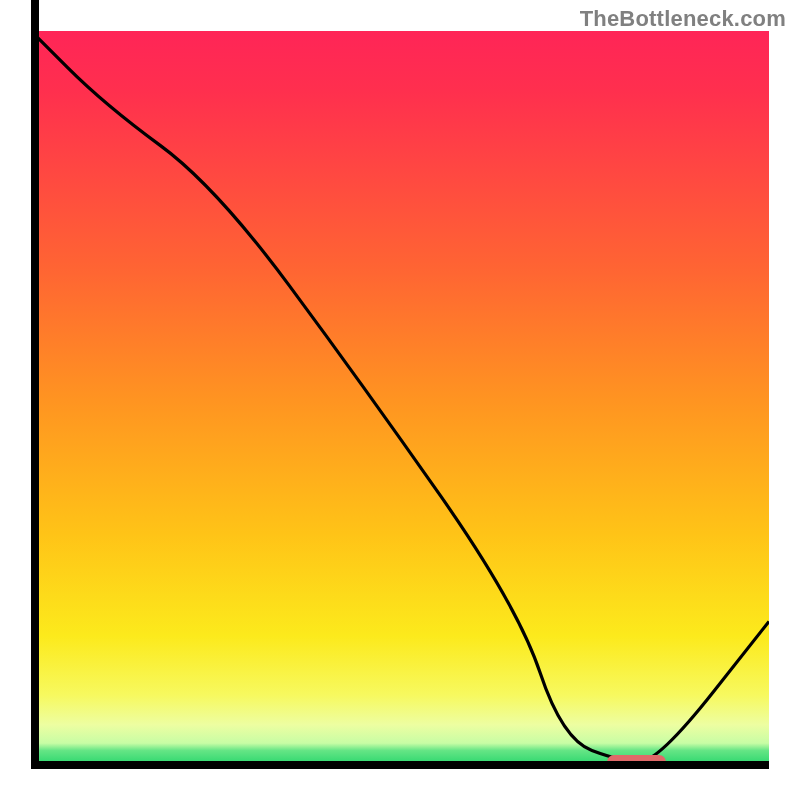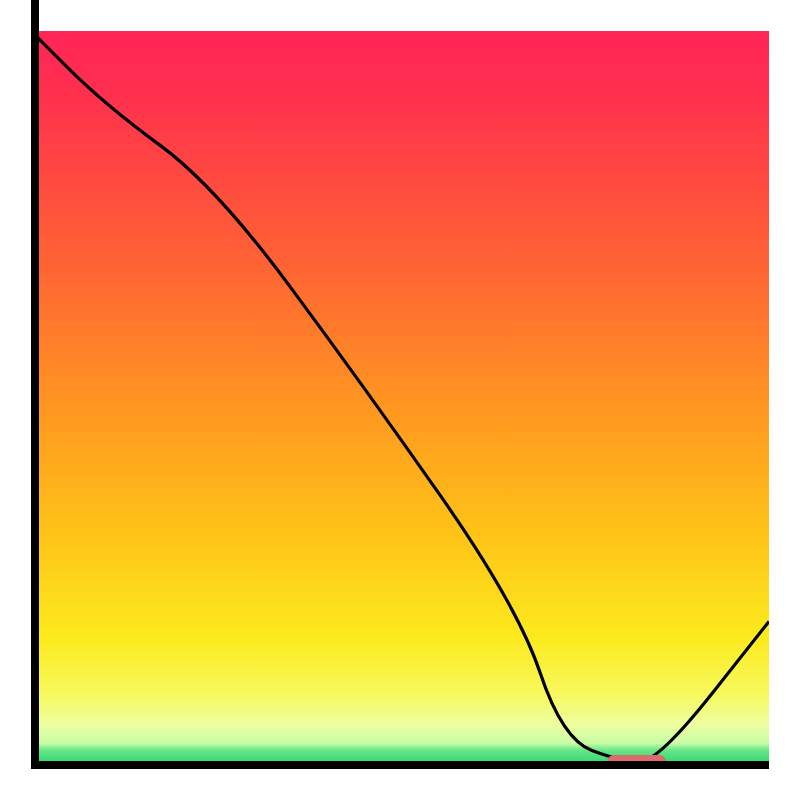--- a/index.html
+++ b/index.html
@@ -72,13 +72,14 @@
     <svg class="curve" viewBox="0 0 738 738" preserveAspectRatio="none">
       <path d="M 0 0 Q 0 0 36.9 36.89999999999998 Q 73.8 73.79999999999995 129.15 114.38999999999999 Q 184.5 154.98000000000002 258.3 254.61 Q 332.1 354.24 409.59000000000003 464.94 Q 487.08000000000004 575.64 509.22 642.06 Q 531.36 708.48 560.88 719.55 Q 590.4 730.62 608.8499999999999 730.62 Q 627.3 730.62 682.65 660.51 T 738 590.4" fill="none" stroke="#000000" stroke-width="3.2"></path>
     </svg>
 
     <div class="marker" style="left: 575.64px; width: 59.04px; top: 723.62px; height: 14px;"></div>
   </div>
 
   <div class="axis bottom"></div>
   <div class="axis left"></div>
 
+  <div class="attribution">TheBottleneck.com</div>
 </div>
 
 </body></html>

